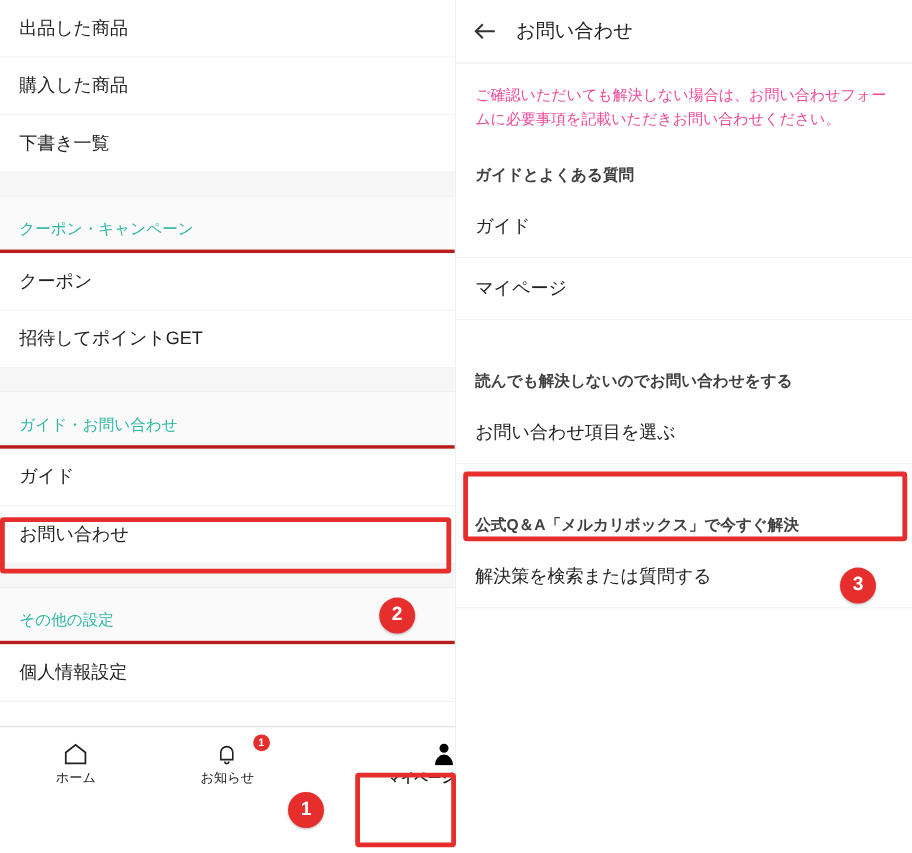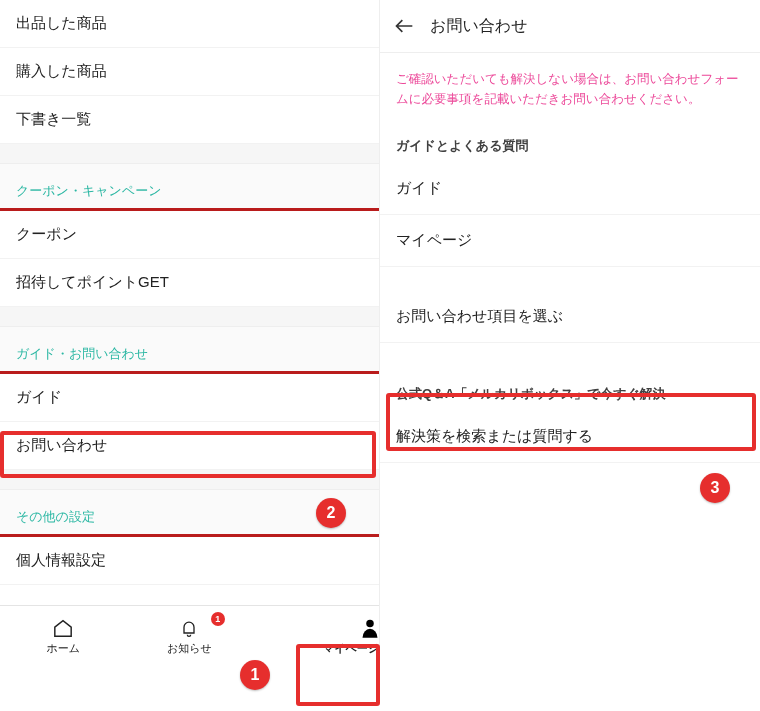--- a/index.html
+++ b/index.html
@@ -214,20 +214,21 @@
 
   <div class="r-section-header">ガイドとよくある質問</div>
   <div class="r-li">
       <span>ガイド</span>
     </div>
   <div class="r-li">
       <span>マイページ</span>
     </div>
 
   <div class="r-gap"></div>
+  <div class="r-section-header">読んでも解決しないのでお問い合わせをする</div>
   <div class="r-li">
       <span>お問い合わせ項目を選ぶ</span>
     </div>
 
   <div class="r-gap"></div>
   <div class="r-section-header">公式Q＆A「メルカリボックス」で今すぐ解決</div>
   <div class="r-li">
       <span>解決策を検索または質問する</span>
     </div>
 </div>

